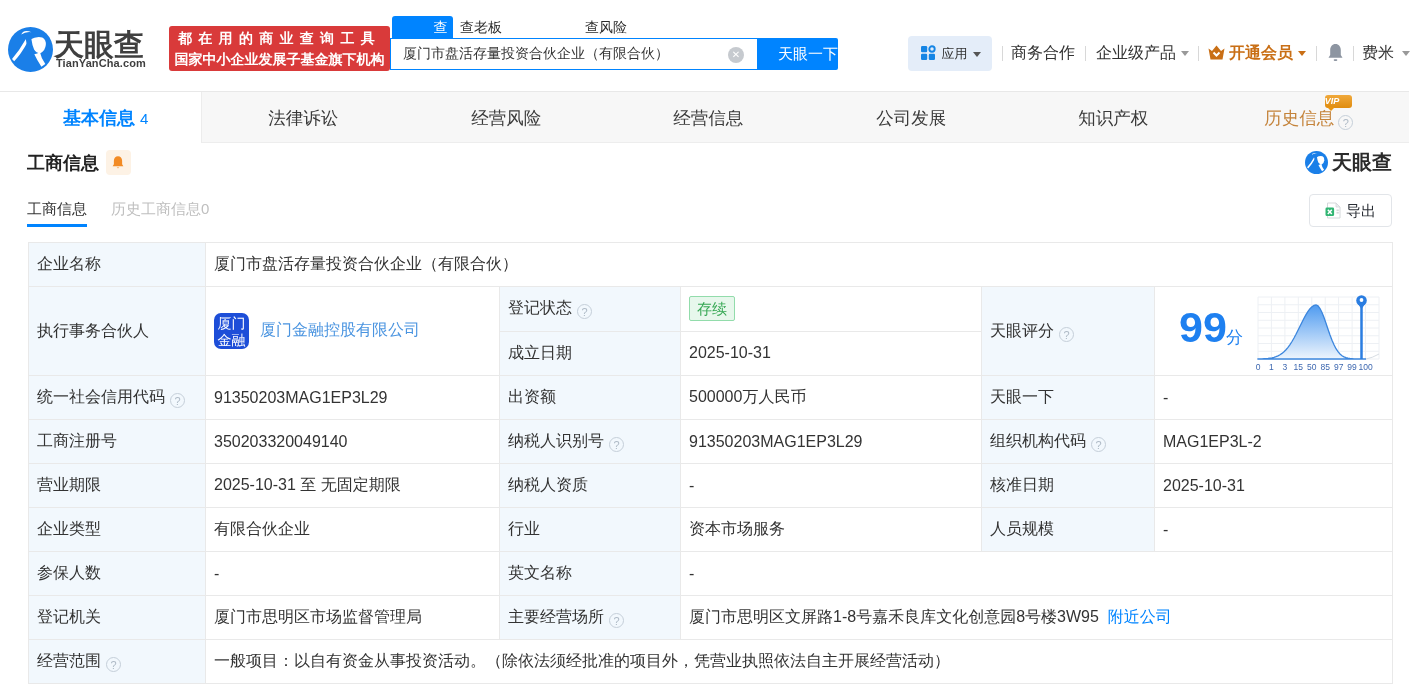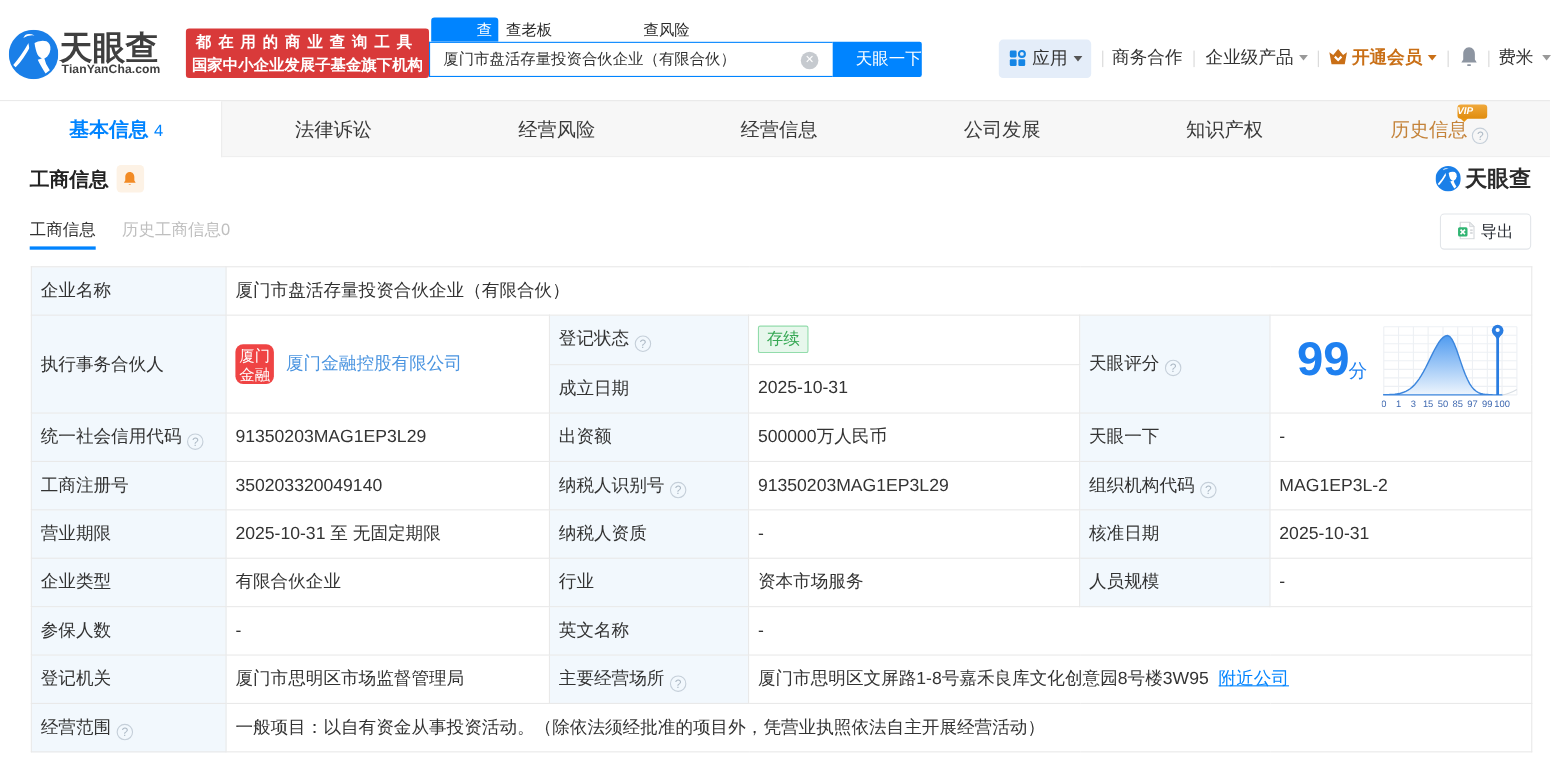--- a/index.html
+++ b/index.html
@@ -13,21 +13,21 @@
 .logo-sub { position:absolute; left:48px; top:30px; font-size:11px; font-weight:bold; color:#3f3f3f; letter-spacing:0.1px;}
 .slogan { position:absolute; left:169px; top:26px; width:221px; height:45px; background:#d93a3a; border-radius:3px; color:#fff; font-weight:bold; font-size:14px; text-align:center; padding-top:2px; }
 .slogan .l1 { letter-spacing:6.3px; line-height:21px; }
 .slogan .l2 { letter-spacing:0px; line-height:20px; }
 
 .stab { position:absolute; top:16px; height:22px; line-height:22px; font-size:14px; color:#2a2a2a; }
 .stab.on { background:#0084ff; color:#fff; border-radius:3px 3px 0 0; text-align:center; }
 .sinput { position:absolute; left:390px; top:38px; width:367px; height:32px; background:#fff; border:1px solid #0084ff; border-right:none; font-size:14px; color:#333; line-height:29px; padding-left:12px; }
 .sclear { position:absolute; right:13px; top:7.5px; width:16px; height:16px; border-radius:50%; background:#c6cacf; color:#fff; font-size:10px; text-align:center; line-height:16px; }
 .sbtn { position:absolute; left:757px; top:38px; width:81px; height:32px; background:#0084ff; color:#fff; font-size:15px; text-align:right; line-height:32px; border-radius:0 2px 2px 0; }
-.appbox { position:absolute; left:908px; top:36px; width:84px; height:35px; background:#e4edf9; border-radius:4px; font-size:16px; color:#333; line-height:36px; text-align:center; }
+.appbox { position:absolute; left:908px; top:36px; width:84px; height:35px; background:#e4edf9; border-radius:4px; font-size:13px; color:#333; line-height:36px; text-align:center; }
 .hitem { position:absolute; top:35px; height:36px; line-height:36px; font-size:16px; color:#333; }
 .hsep { position:absolute; top:46px; width:1px; height:15px; background:#d8d8d8; }
 .caret { display:inline-block; width:0; height:0; border-left:4.5px solid transparent; border-right:4.5px solid transparent; border-top:5.5px solid #555; vertical-align:middle; margin-left:5px; }
 .caret.gray { border-top-color:#999; }
 .caret.orange { border-top-color:#c96f16; }
 .vip-orange { color:#c96f16; font-weight:bold; }
 
 
 .navbar { position:absolute; left:0; top:91px; width:1409px; height:52px; background:#f7f7f7; border-top:1px solid #e8e8e8; border-bottom:1px solid #ededed; }
 .ntab { position:absolute; top:0; height:52px; line-height:52px; text-align:center; font-size:17.5px; color:#3a3a3a; width:202.43px; }
@@ -45,21 +45,21 @@
 .subtab2 { color:#bfbfbf; display:inline-block; margin-left:24px; }
 .exportbtn { position:absolute; right:25px; top:51px; width:83px; height:33px; border:1px solid #e2e5e9; border-radius:4px; font-size:15px; color:#2b2f36; text-align:center; line-height:31px; }
 
 
 table.info { position:absolute; left:28px; top:99px; width:1364px; border-collapse:collapse; table-layout:fixed; font-size:16px; color:#333; }
 table.info td { border:1px solid #e9e9e9; padding:0 0 0 8px; height:44px; vertical-align:middle; }
 td.lbl { background:#f2f8fd; padding-left:7px; }
 .qm { display:inline-block; text-indent:0; width:15px; height:15px; border:1px solid #c5cfd9; border-radius:50%; color:#aebac6; font-size:11px; line-height:15px; text-align:center; vertical-align:-3px; margin-left:5px; }
 a.blue { color:#0084ff; text-decoration:none; }
 .tag-green { display:inline-block; background:#e7f7ec; border:1px solid #92dcab; color:#36a854; border-radius:2px; font-size:15px; padding:2px 7px; line-height:19px; }
-.complogo { display:inline-block; width:35px; height:36px; background:#ef4444; border-radius:7px; color:#fff; font-size:14px; text-align:center; line-height:17px; padding-top:2px; vertical-align:middle; margin-right:11px; }
+.complogo { display:inline-block; width:35px; height:36px; background:#1d4ed8; border-radius:7px; color:#fff; font-size:14px; text-align:center; line-height:17px; padding-top:2px; vertical-align:middle; margin-right:11px; }
 </style>
 </head>
 <body>
 <div style="position:absolute;left:0;top:6px;width:1409px;height:1px;background:#e3e3e3;"></div>
 
 <div class="header">
   <div class="logo">
     <svg width="45" height="45" viewBox="0 0 45 45">
       <circle cx="22.5" cy="22.5" r="22.5" fill="#1a7fe8"></circle>
       <path d="M13.2 7.6 Q17.8 4.3 23.5 5.2 Q18.3 3.0 15.0 4.9 Q13.9 6.1 13.2 7.6 Z" fill="#fff"></path>
@@ -266,21 +266,21 @@
     <tr>
       <td class="lbl">参保人数</td>
       <td>-</td>
       <td class="lbl">英文名称</td>
       <td colspan="3">-</td>
     </tr>
     <tr>
       <td class="lbl">登记机关</td>
       <td>厦门市思明区市场监督管理局</td>
       <td class="lbl">主要经营场所<span class="qm">?</span></td>
-      <td colspan="3">厦门市思明区文屏路1-8号嘉禾良库文化创意园8号楼3W95<a class="blue" href="#" style="margin-left:9px;text-decoration:underline;">附近公司</a></td>
+      <td colspan="3">厦门市思明区文屏路1-8号嘉禾良库文化创意园8号楼3W95<a class="blue" href="#" style="margin-left:9px;">附近公司</a></td>
     </tr>
     <tr>
       <td class="lbl">经营范围<span class="qm">?</span></td>
       <td colspan="5">一般项目：以自有资金从事投资活动。（除依法须经批准的项目外，凭营业执照依法自主开展经营活动）</td>
     </tr>
   </tbody>
     </table>
 </div>
 
 </body></html>

